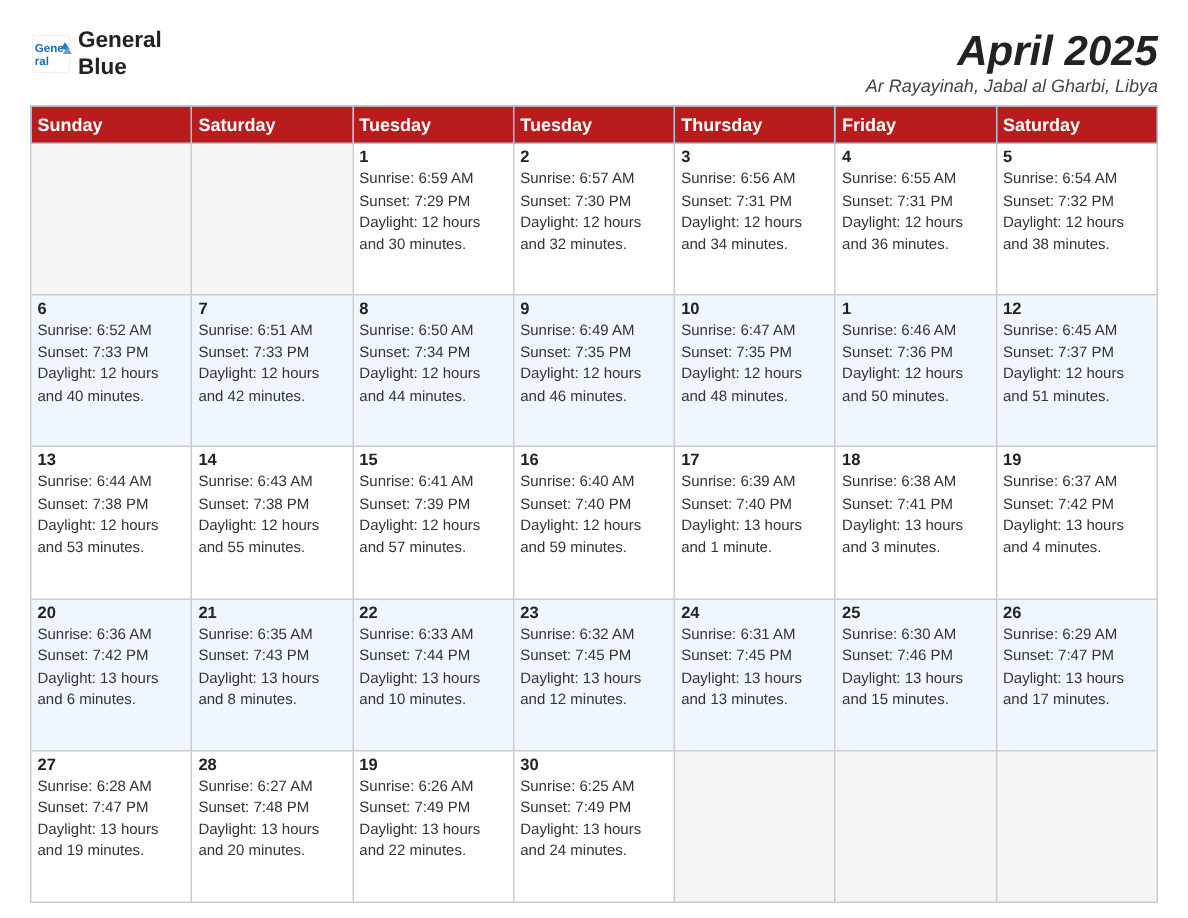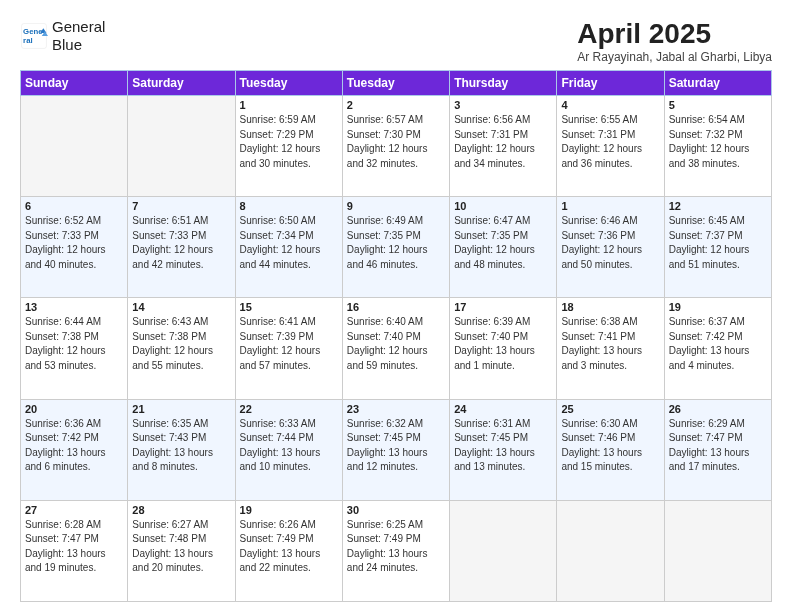--- a/index.html
+++ b/index.html
@@ -23,48 +23,49 @@
       align-items: flex-start;
       margin-bottom: 6px;
     }
     .logo {
       display: flex;
       align-items: center;
       gap: 4px;
     }
     .logo-text {
       font-size: 15px;
-      font-weight: normal;
+      font-weight: bold;
       line-height: 1.2;
       color: #222;
     }
     .logo-icon {
       width: 28px;
       height: 28px;
     }
     .title-block {
-      text-align: left;
+      text-align: right;
+      font-style: italic;
     }
     .main-title {
       font-size: 28px;
       font-weight: bold;
       color: #222;
     }
     .subtitle {
       font-size: 12px;
       color: #444;
     }
     .calendar {
       border-collapse: collapse;
       width: 100%;
       flex: 1;
       table-layout: fixed;
     }
     .calendar th {
-      background-color: #6d28d9;
+      background-color: #b91c1c;
       color: #fff;
       font-size: 12px;
       font-weight: bold;
       padding: 5px 4px;
       text-align: left;
       border: 1px solid #aac8e8;
     }
     .calendar td {
       border: 1px solid #ccc;
       vertical-align: top;

